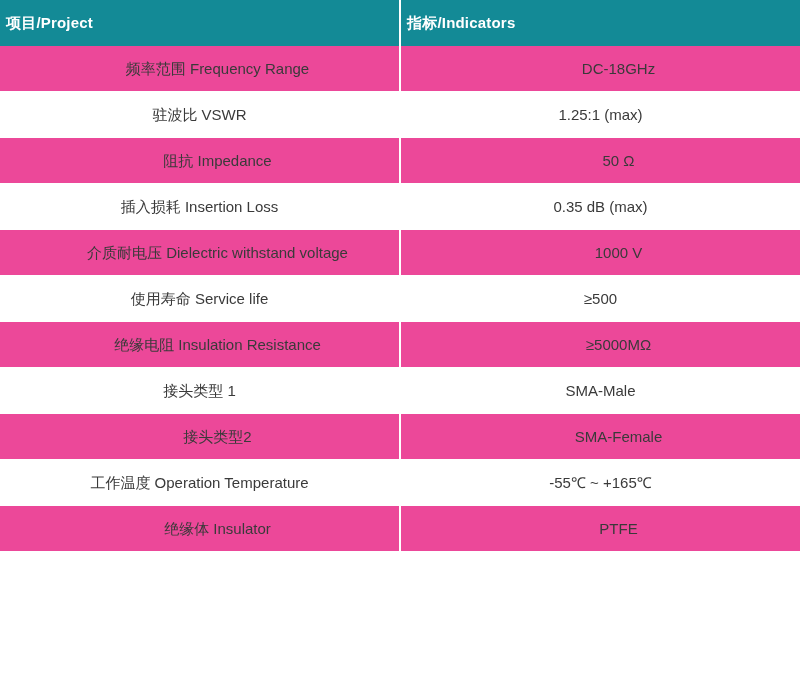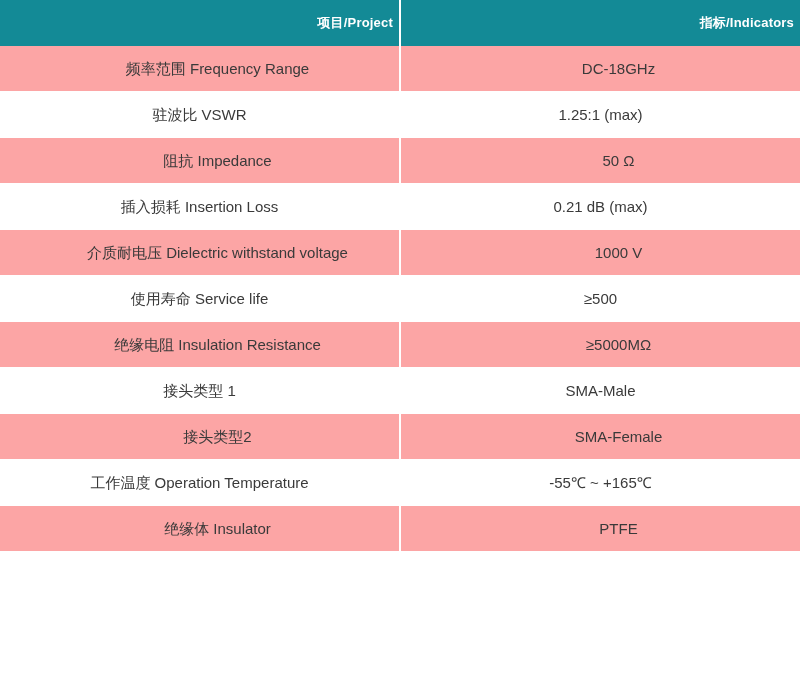--- a/index.html
+++ b/index.html
@@ -18,24 +18,24 @@
     width: 800px;
     border-collapse: collapse;
     table-layout: fixed;
   }
   .spec-table col.col-project { width: 400px; }
   .spec-table col.col-indicator { width: 400px; }
 
   .spec-table thead th {
     background: #138a96;
     color: #ffffff;
-    font-size: 13px;
+    font-size: 15px;
     font-weight: bold;
     height: 46px;
-    text-align: right;
+    text-align: left;
     vertical-align: middle;
     border-right: 2px solid #ffffff;
     padding: 0 6px;
     letter-spacing: 0.2px;
   }
   .spec-table thead th:last-child {
     border-right: none;
   }
 
   .spec-table tbody td {
@@ -50,21 +50,21 @@
     line-height: 1.3;
   }
   .spec-table tbody td:last-child {
     border-right: none;
   }
 
   .spec-table tbody tr.row-even td {
     background: #ffffff;
   }
   .spec-table tbody tr.row-odd td {
-    background: #fca5a5;
+    background: #ec4899;
     padding-left: 44px;
   }
 </style>
 </head>
 <body>
 
 <table class="spec-table">
   <colgroup>
     <col class="col-project">
     <col class="col-indicator">
@@ -83,21 +83,21 @@
       <tr class="row-even">
         <td>驻波比 VSWR</td>
         <td>1.25:1 (max)</td>
       </tr>
       <tr class="row-odd">
         <td>阻抗 Impedance</td>
         <td>50 Ω</td>
       </tr>
       <tr class="row-even">
         <td>插入损耗 Insertion Loss</td>
-        <td>0.21 dB (max)</td>
+        <td>0.35 dB (max)</td>
       </tr>
       <tr class="row-odd">
         <td>介质耐电压 Dielectric withstand voltage</td>
         <td>1000 V</td>
       </tr>
       <tr class="row-even">
         <td>使用寿命 Service life</td>
         <td>≥500</td>
       </tr>
       <tr class="row-odd">

